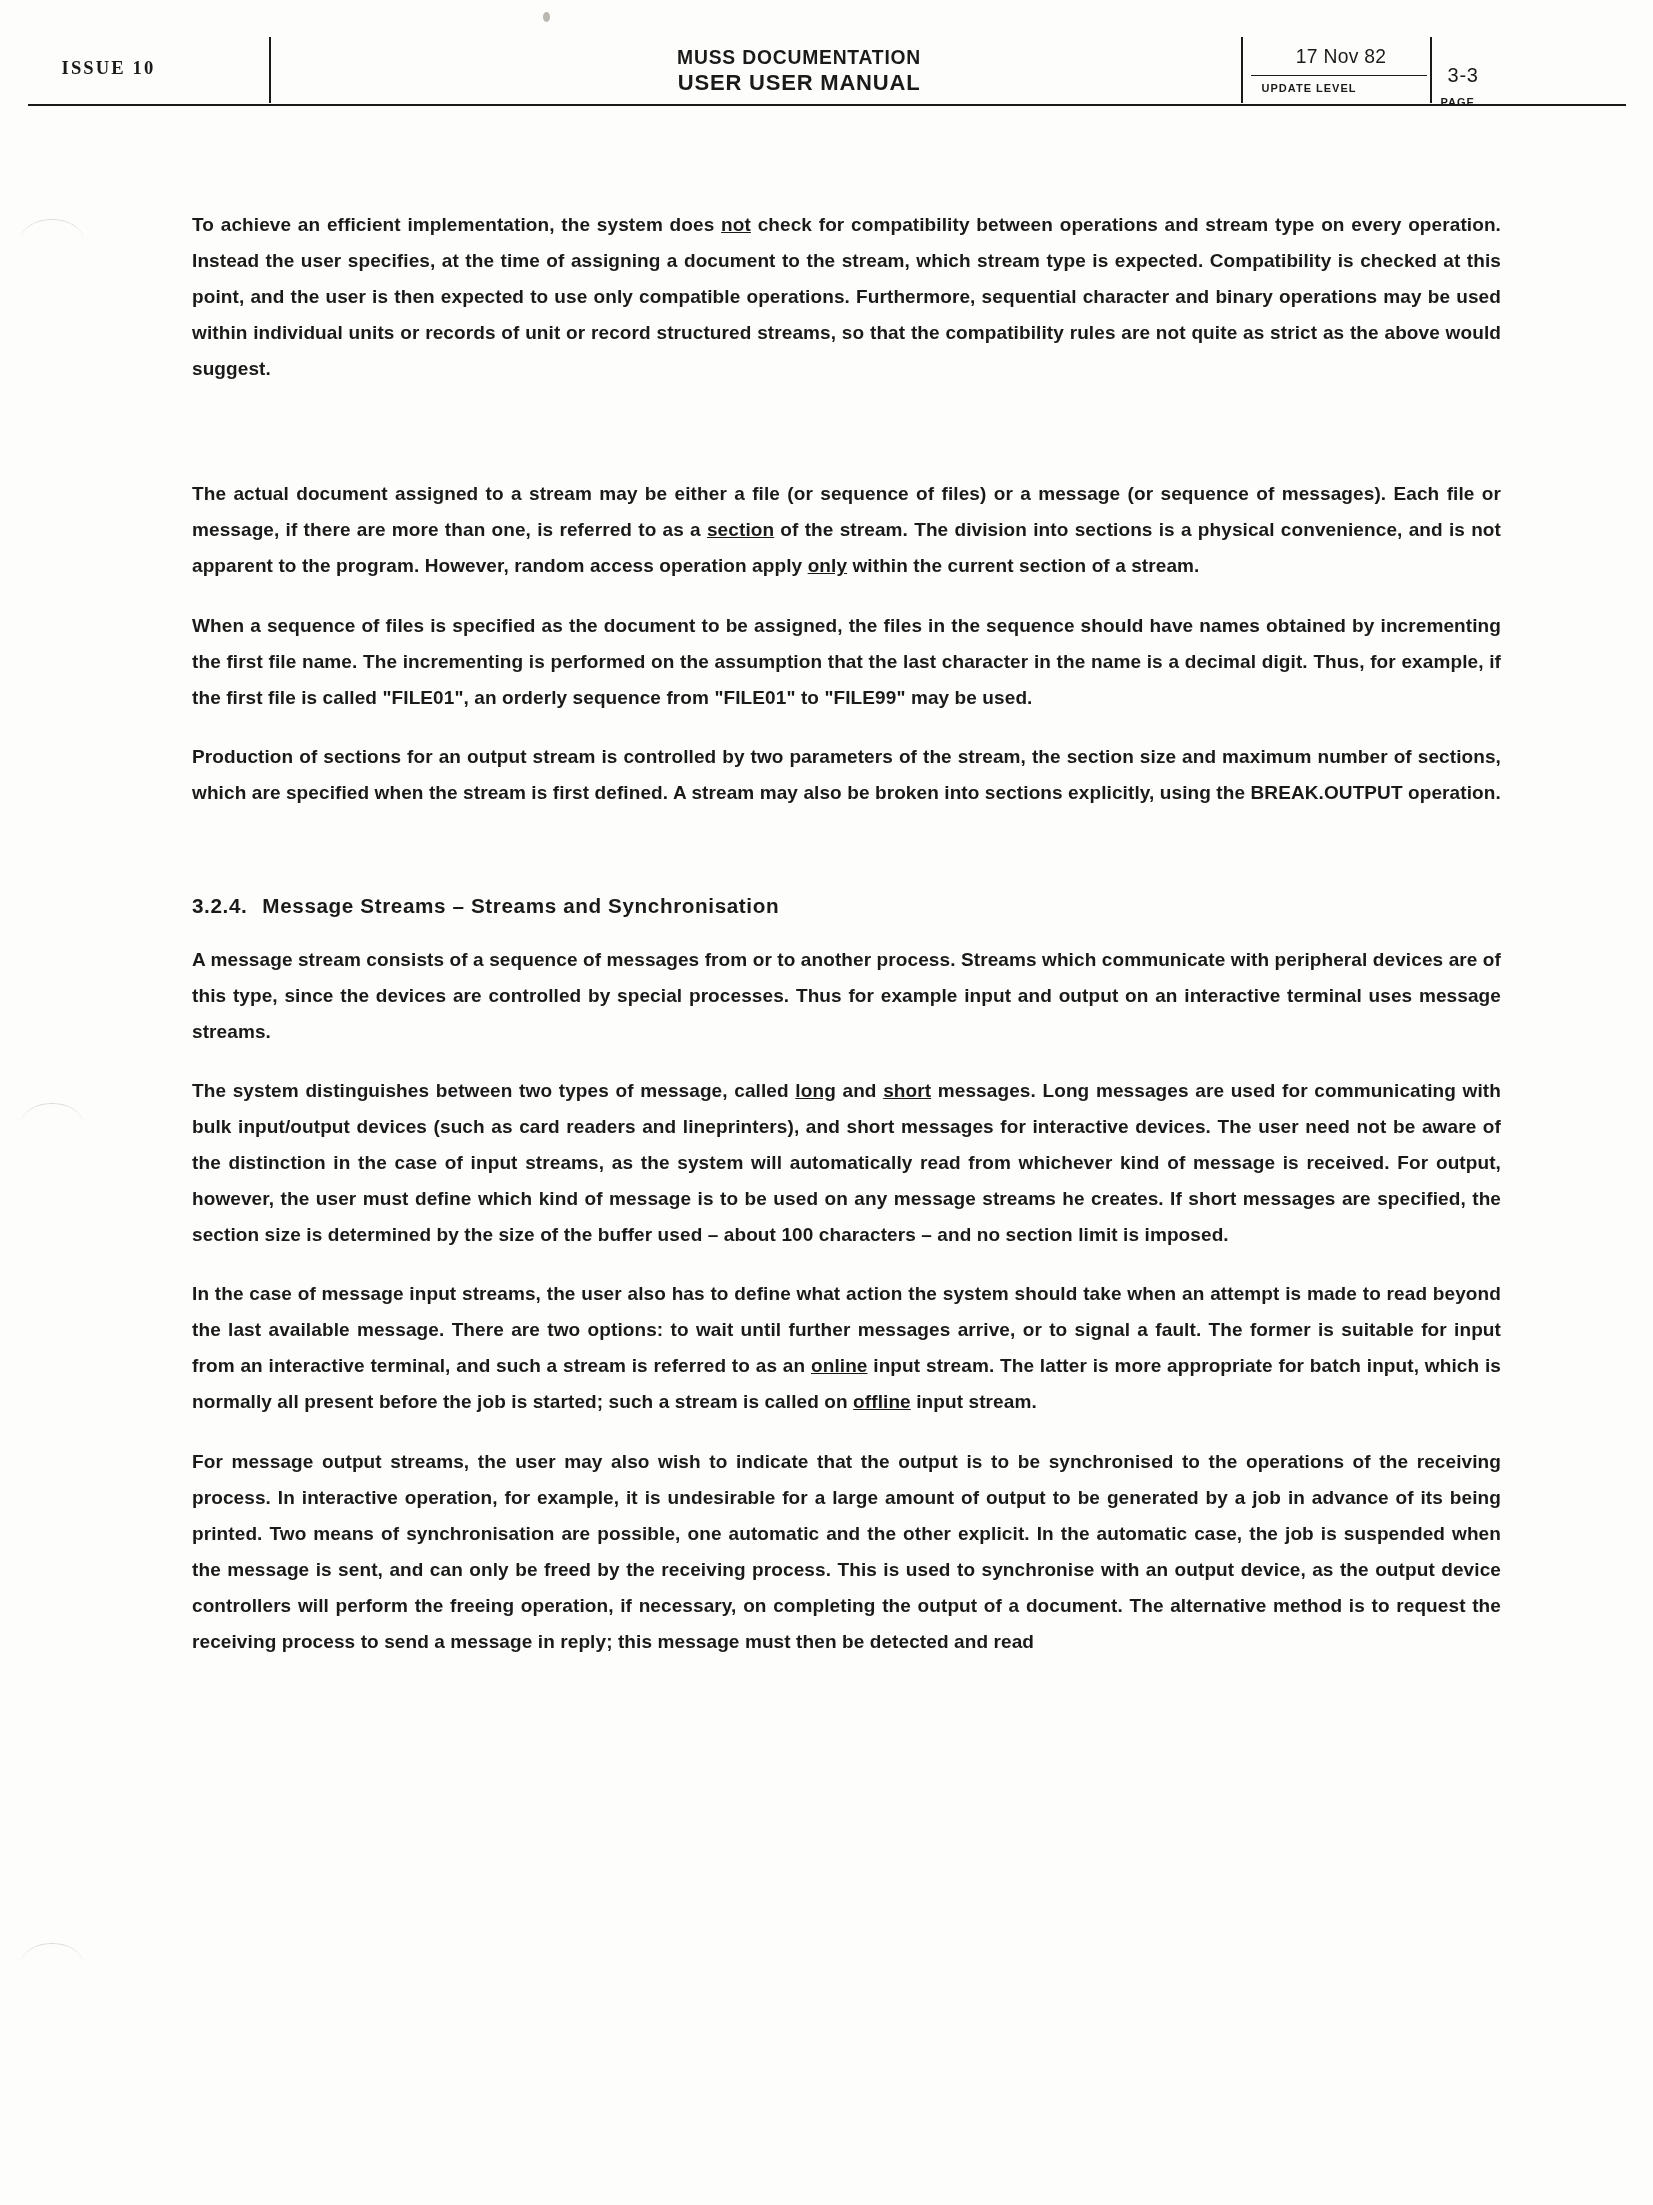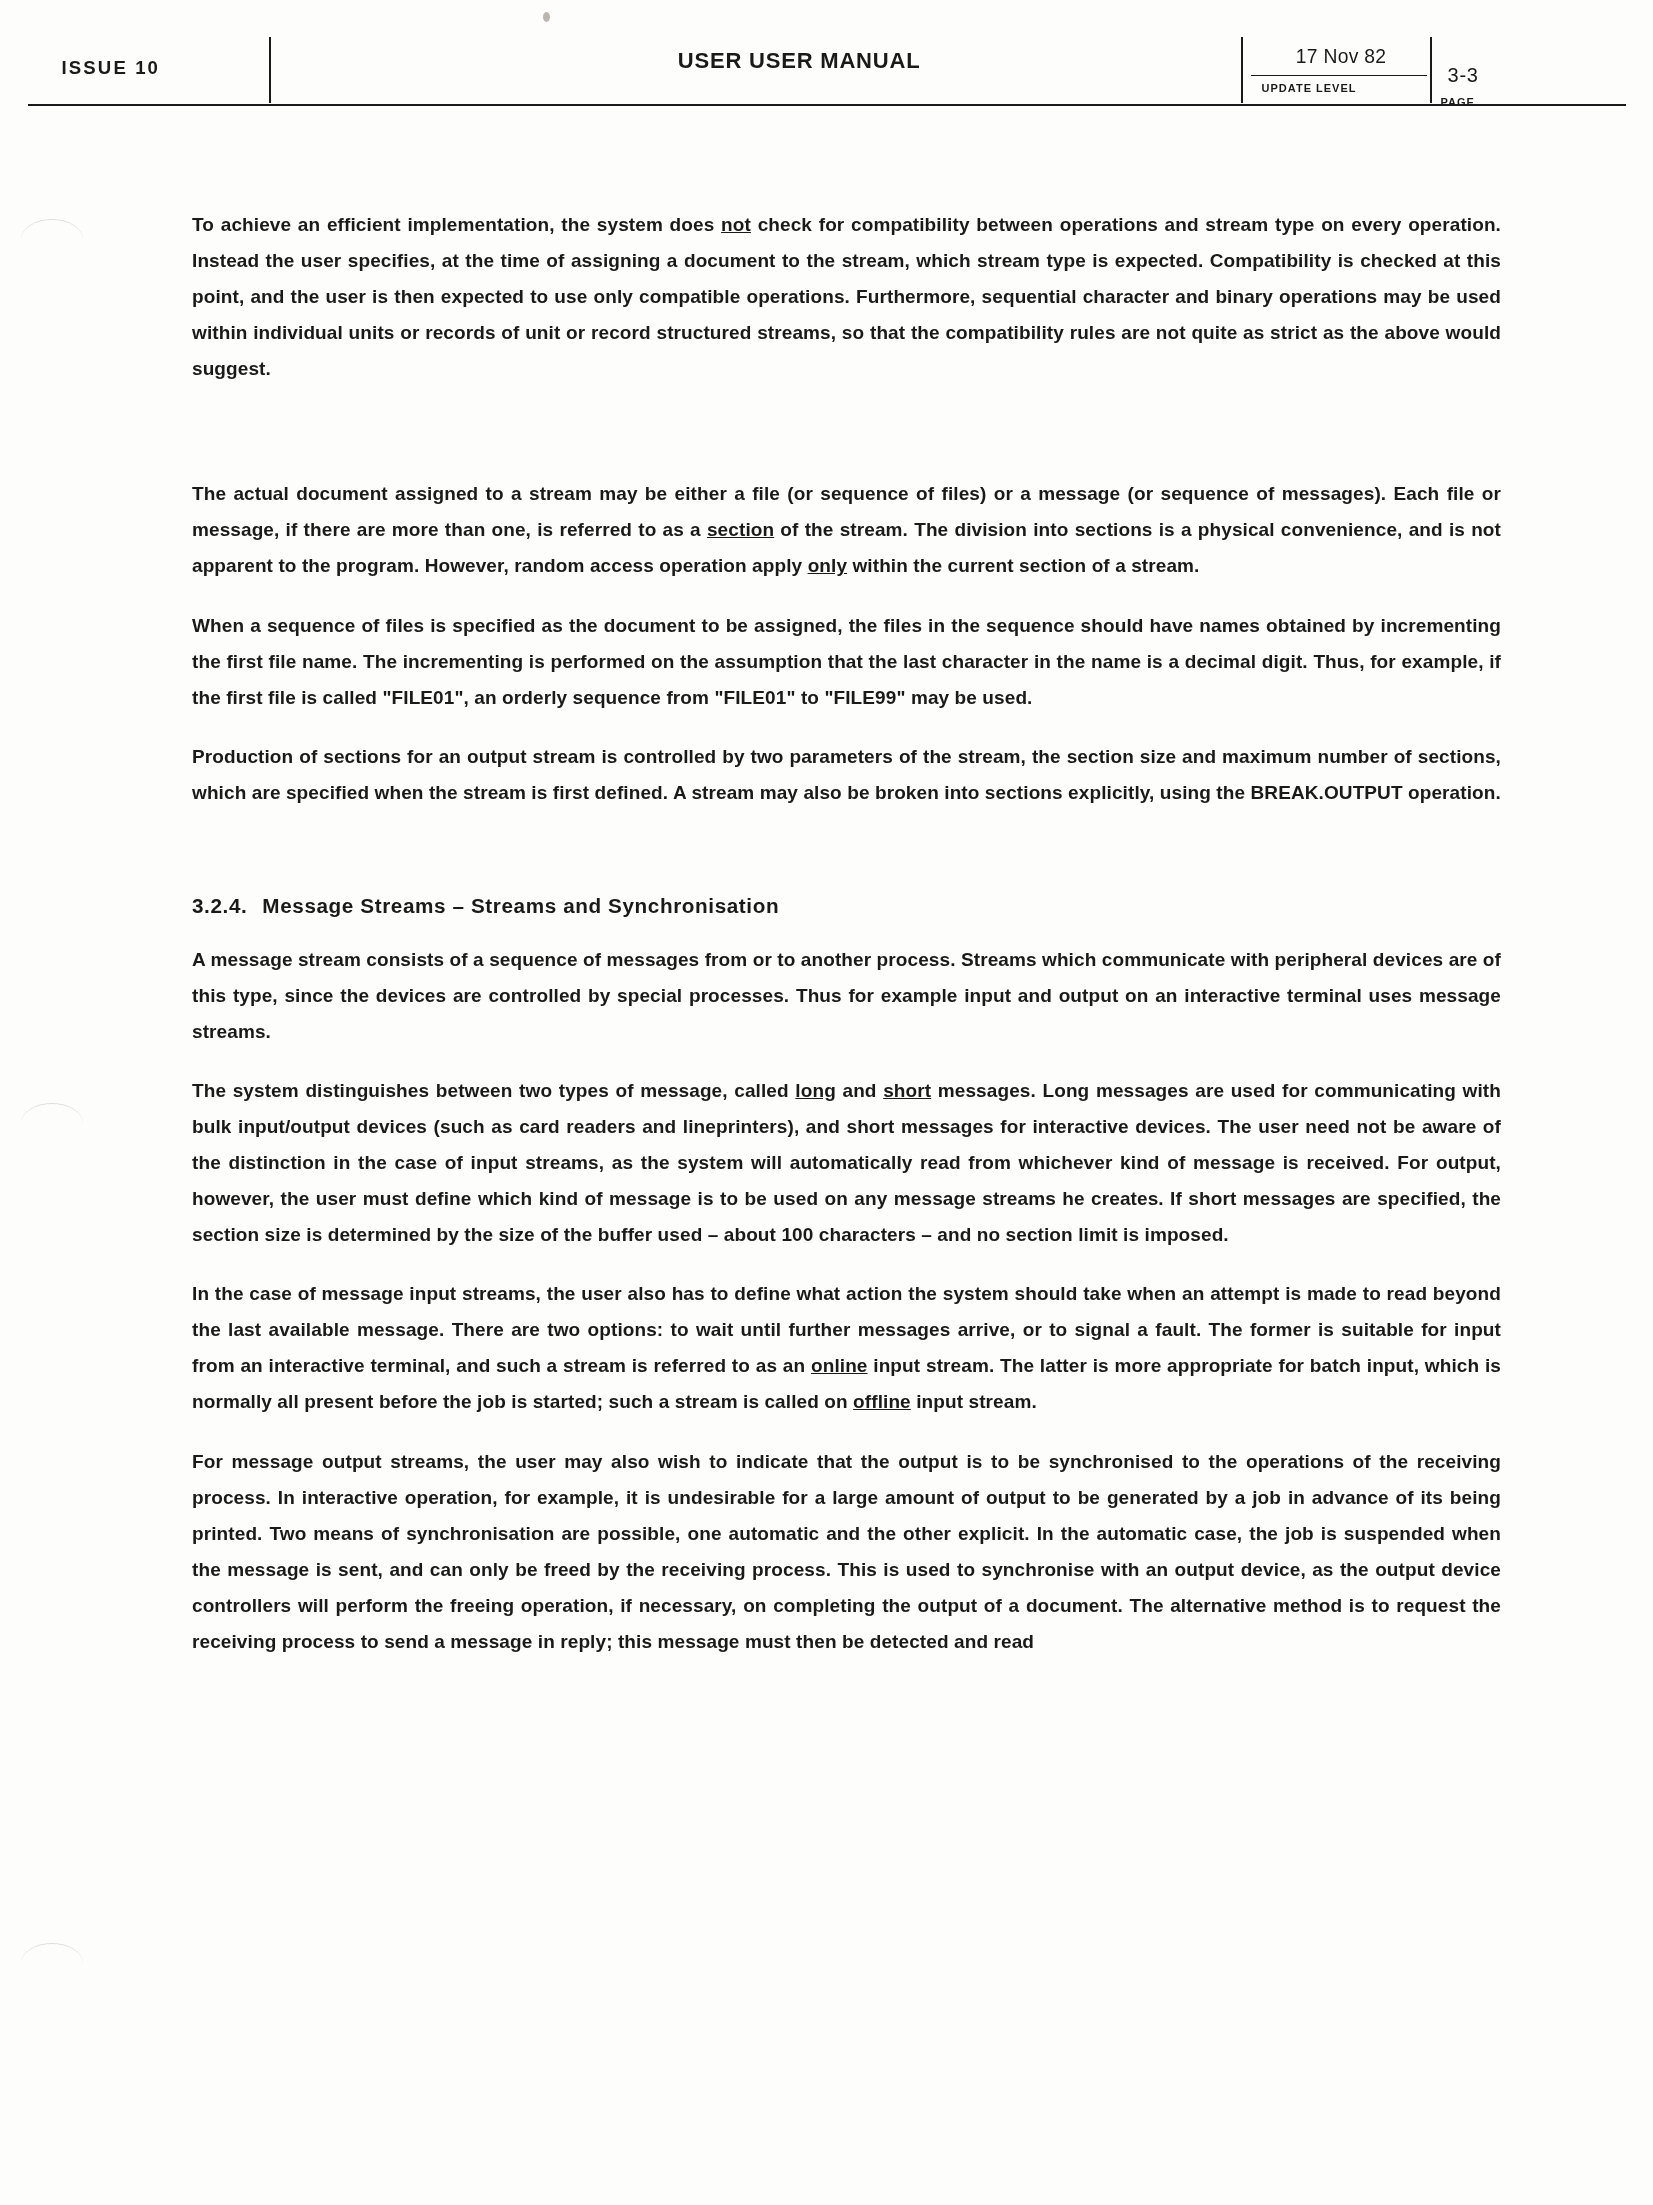--- a/index.html
+++ b/index.html
@@ -37,20 +37,21 @@
     top: 76px;
     border-bottom: 2.1px solid #1a1a1a;
   }
   .hdr-issue {
     position: absolute;
     left: 34px;
     top: 29px;
     font-size: 18.6px;
     font-weight: bold;
     letter-spacing: 2.1px;
+    font-family: Liberation Serif, serif;
   }
   .vrule1 {
     position: absolute;
     left: 241px;
     top: 9.6px;
     height: 66px;
     border-left: 2.1px solid #1a1a1a;
   }
   .hdr-center {
     position: absolute;
@@ -182,20 +183,21 @@
   <div class="speck" style="left:543px; top:12.4px; width:6.9px; height:9.6px;"></div>
   <div class="edge-mark" style="top:219px;"></div>
   <div class="edge-mark" style="top:1103px;"></div>
   <div class="edge-mark" style="top:1943px;"></div>
 
   <div class="header">
     <div class="hdr-issue">ISSUE 10</div>
     <div class="vrule1"></div>
 
     <div class="hdr-center">
+      <div class="l1">MUSS DOCUMENTATION</div>
       <div class="l2">USER USER MANUAL</div>
     </div>
 
     <div class="vrule2"></div>
     <div class="hdr-date">17 Nov 82</div>
     <div class="hdr-dateline"></div>
     <div class="hdr-updlevel">UPDATE LEVEL</div>
 
     <div class="vrule3"></div>
     <div class="hdr-page-num">3-3</div>

